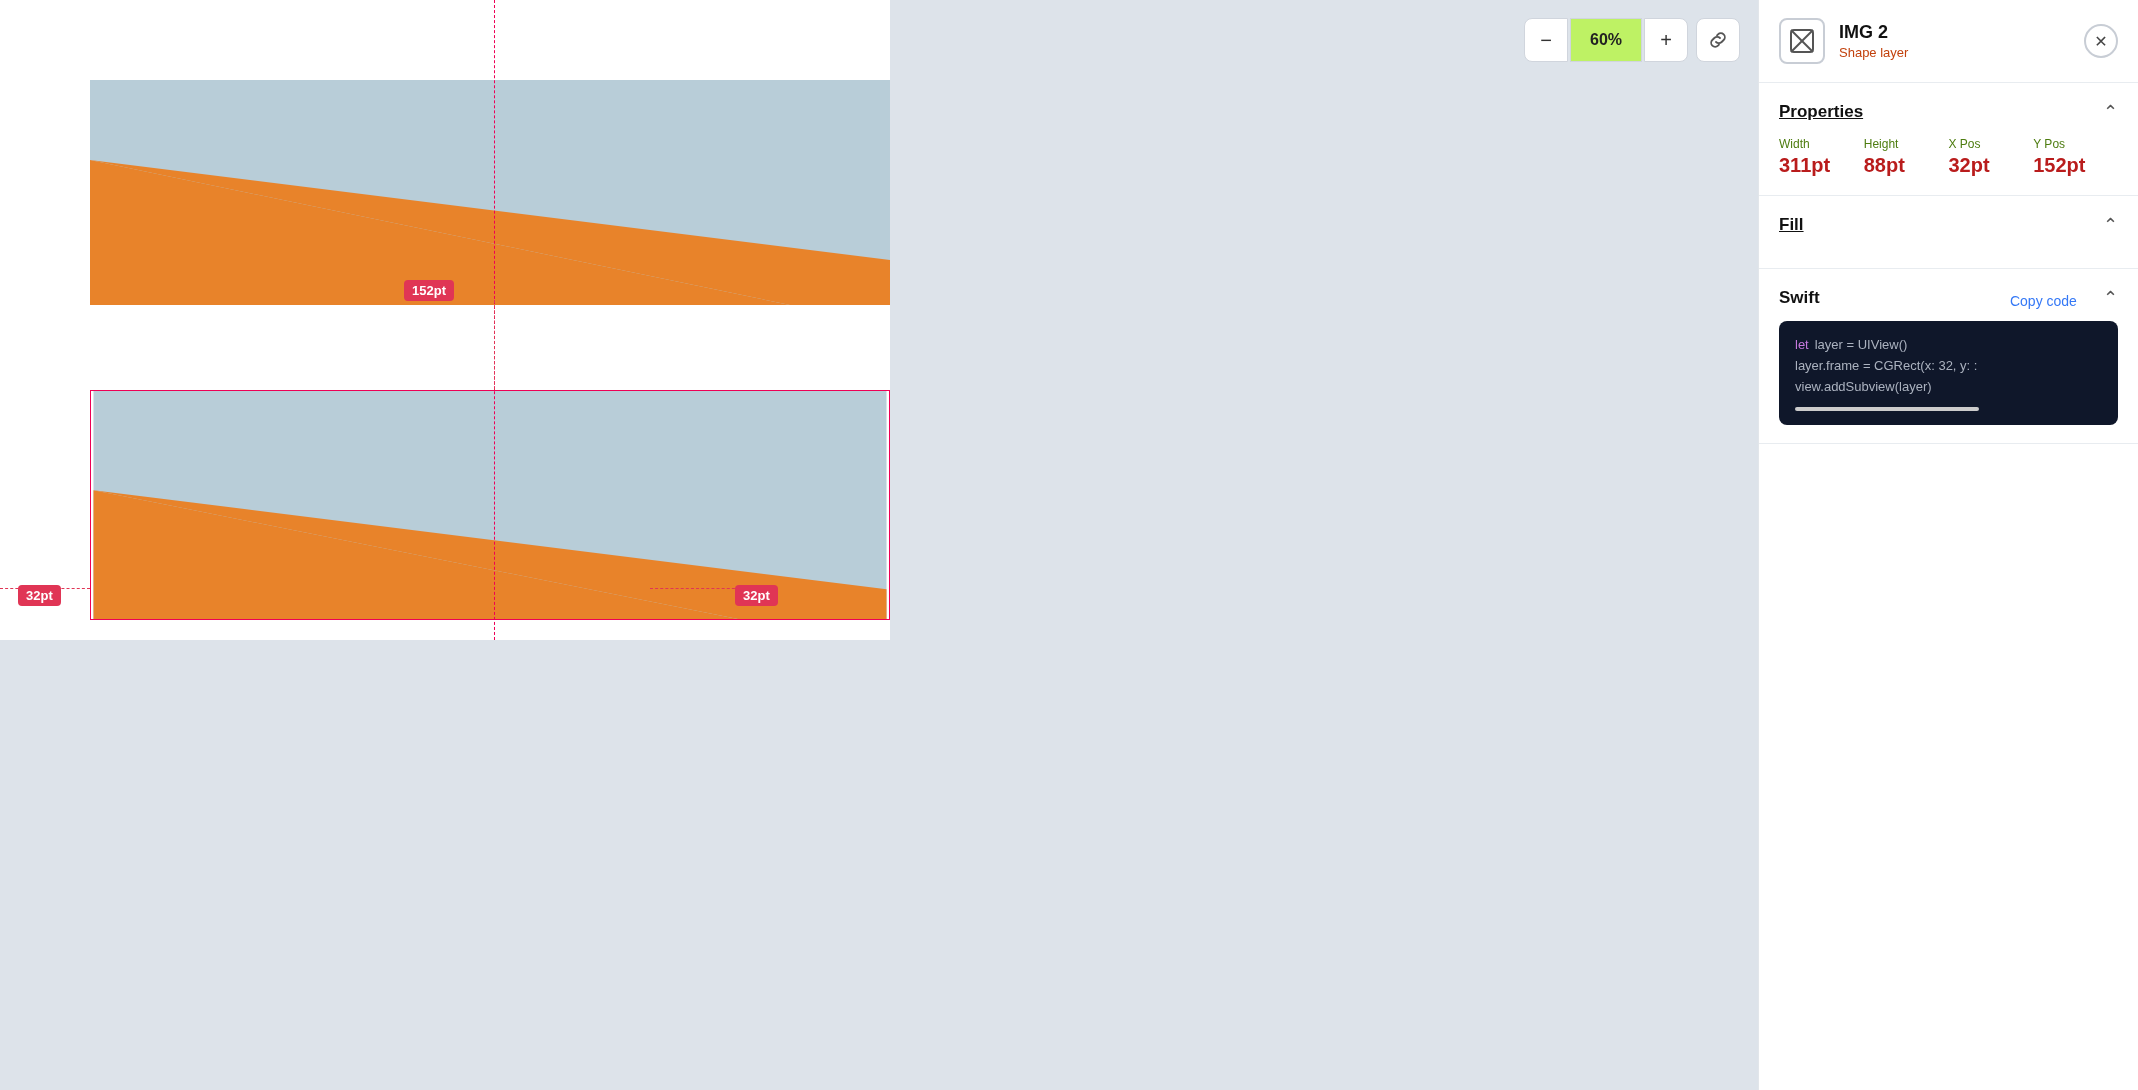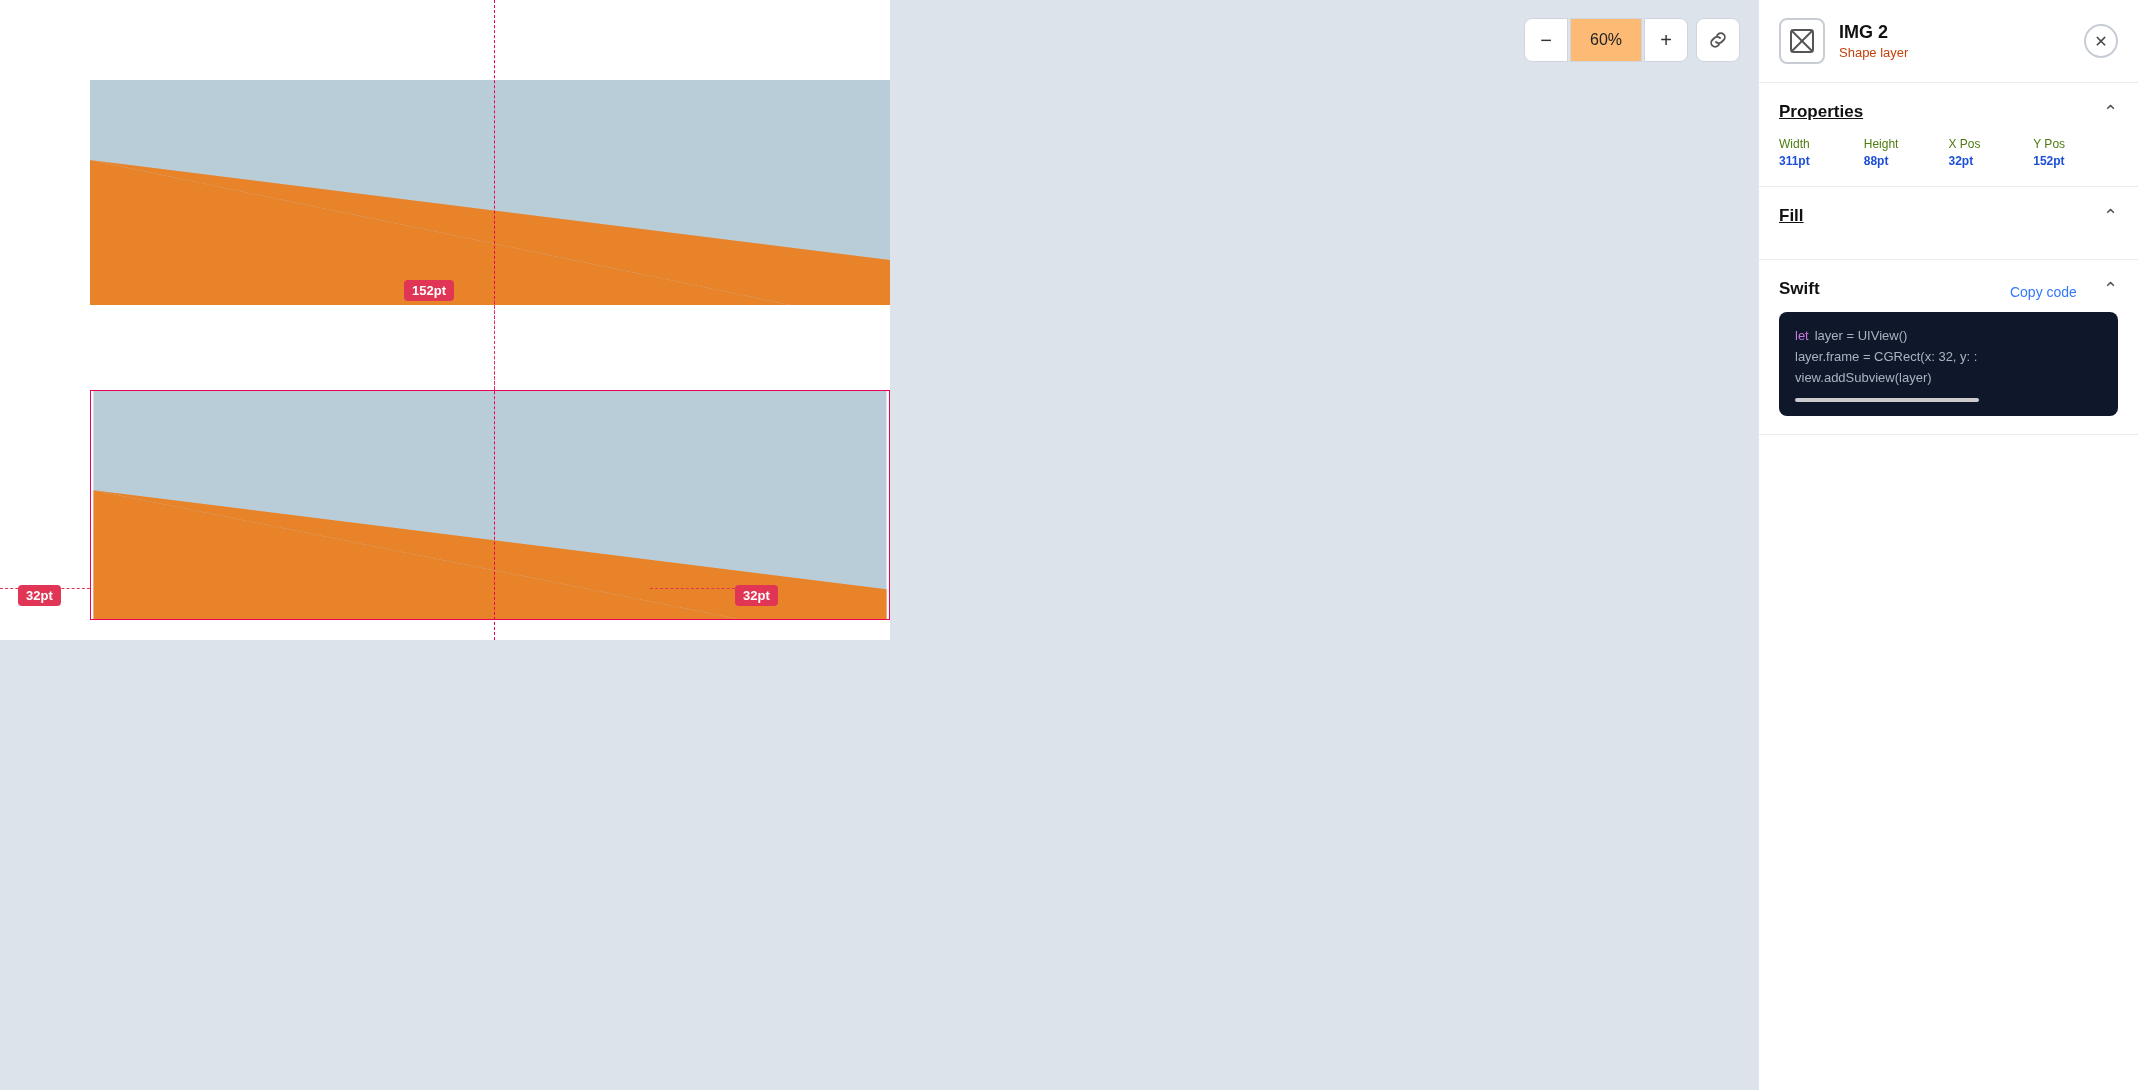--- a/index.html
+++ b/index.html
@@ -38,29 +38,29 @@
       display: flex;
       align-items: center;
       justify-content: center;
       font-size: 20px;
       color: #333;
       cursor: pointer;
     }
     .zoom-value {
       width: 72px;
       height: 44px;
-      background: #fdba74;
+      background: #bef264;
       border: 1px solid #d0d5dd;
       border-radius: 0;
       display: flex;
       align-items: center;
       justify-content: center;
       font-size: 16px;
       color: #222;
-      font-weight: 400;
+      font-weight: 700;
     }
     .zoom-btn.left { border-radius: 8px 0 0 8px; }
     .zoom-btn.right { border-radius: 0 8px 8px 0; }
     .zoom-link-btn {
       width: 44px;
       height: 44px;
       background: #fff;
       border: 1px solid #d0d5dd;
       border-radius: 8px;
       display: flex;
@@ -220,23 +220,23 @@
       grid-template-columns: 1fr 1fr 1fr 1fr;
       gap: 10px 0;
     }
     .prop-item {}
     .prop-label {
       font-size: 12px;
       color: #4d7c0f;
       margin-bottom: 3px;
     }
     .prop-value {
-      font-size: 12px;
+      font-size: 20px;
       font-weight: 600;
-      color: #1d4ed8;
+      color: #b91c1c;
     }
 
     
     .fill-row {
       display: flex;
       align-items: center;
       gap: 14px;
     }
     .fill-thumb {
       width: 74px;

